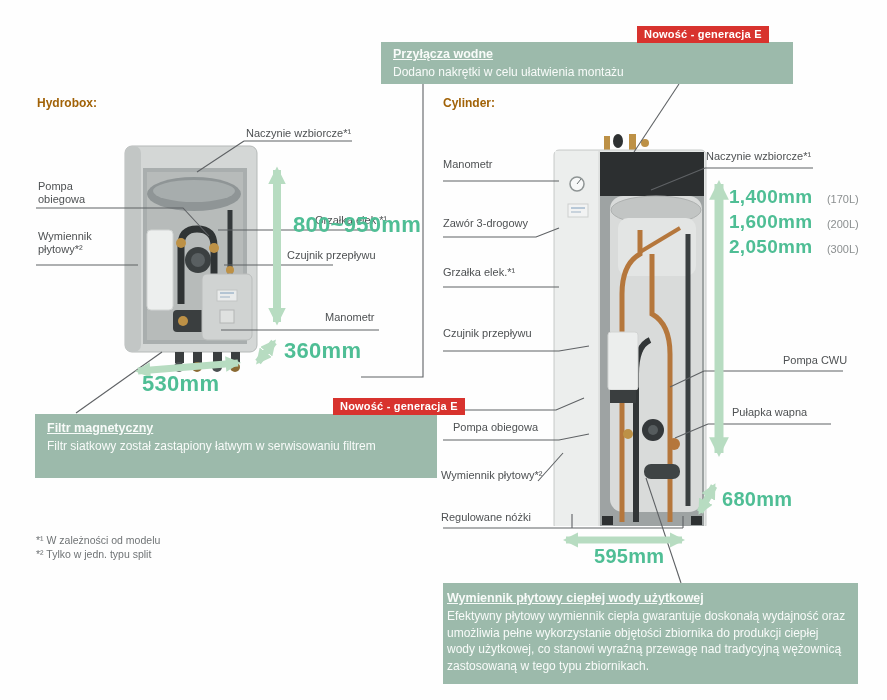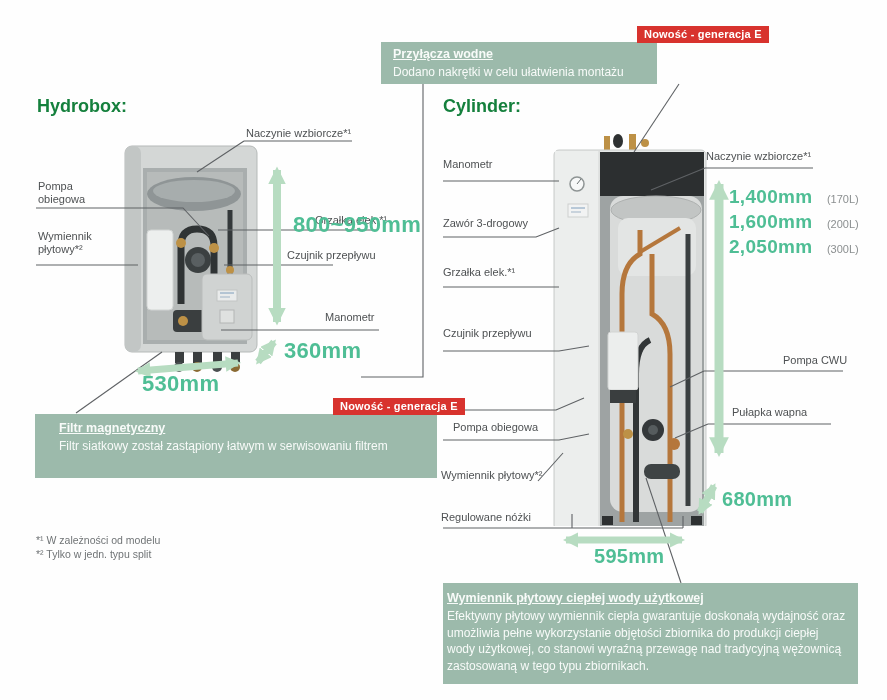--- a/index.html
+++ b/index.html
@@ -1,20 +1,20 @@
 <!DOCTYPE html>
 <html><head>
 <meta charset="utf-8">
 <title>Diagram</title>
 <style>
   html,body{margin:0;padding:0;background:#ffffff;}
   #stage{position:relative;width:887px;height:700px;background:#fefefe;overflow:hidden;
          font-family:"Liberation Sans",sans-serif;}
   .abs{position:absolute;}
-  .heading{font-size:18px;font-weight:bold;color:#15803d;}
+  .heading{font-size:12px;font-weight:bold;color:#a16207;}
   .label{font-size:11px;line-height:13px;color:#4e5153;}
   .dim-lg{font-size:22px;font-weight:bold;color:#4fbe95;letter-spacing:.3px;white-space:nowrap;}
   .dim-md{font-size:20px;font-weight:bold;color:#4fbe95;letter-spacing:.3px;white-space:nowrap;}
   .dim-row{height:25px;white-space:nowrap;}
   .dim-val{font-size:19px;font-weight:bold;color:#4fbe95;letter-spacing:.3px;}
   .dim-note{font-size:11px;color:#8b8f90;margin-left:10px;}
   .callout{background:#9cbaab;color:#f8fbf9;box-sizing:border-box;}
   .callout-title{font-size:12.5px;font-weight:bold;text-decoration:underline;margin-bottom:3px;white-space:nowrap;}
   .callout-body{font-size:12px;line-height:16.5px;}
   .badge{background:#d8332e;color:#ffffff;font-size:11px;font-weight:bold;
@@ -128,41 +128,41 @@
     <g stroke="#b7dcc1" fill="none">
       <line x1="277" y1="170" x2="277" y2="322" stroke-width="8" marker-start="url(#ah)" marker-end="url(#ah)"></line>
       <line x1="258" y1="362" x2="274" y2="342" stroke-width="7" marker-start="url(#ah)" marker-end="url(#ah)"></line>
       <line x1="138" y1="371" x2="238" y2="363" stroke-width="7" marker-start="url(#ah)" marker-end="url(#ah)"></line>
       <line x1="719" y1="184" x2="719" y2="453" stroke-width="9" marker-start="url(#ah)" marker-end="url(#ah)"></line>
       <line x1="700" y1="512" x2="714" y2="486" stroke-width="7" marker-start="url(#ah)" marker-end="url(#ah)"></line>
       <line x1="566" y1="540" x2="682" y2="540" stroke-width="7" marker-start="url(#ah)" marker-end="url(#ah)"></line>
     </g>
   </svg>
 
-  <div class="abs callout" style="left:381px;top:42px;width:276px;height:42px;padding:5px 12px;">
+  <div class="abs callout" style="left:381px;top:42px;width:412px;height:42px;padding:5px 12px;">
     <div class="callout-title">Przyłącza wodne</div>
     <div class="callout-body">Dodano nakrętki w celu ułatwienia montażu</div>
   </div>
   <div class="abs badge" style="left:601px;top:26px;">Nowość - generacja E</div>
 
   <div class="abs heading" style="left:37px;top:96px;">Hydrobox:</div>
   <div class="abs heading" style="left:443px;top:96px;">Cylinder:</div>
 
   <div class="abs label" style="left:246px;top:127px;">Naczynie wzbiorcze*¹</div>
   <div class="abs label" style="left:38px;top:180px;width:70px;">Pompa obiegowa</div>
   <div class="abs label" style="left:38px;top:230px;width:80px;">Wymiennik płytowy*²</div>
   <div class="abs label" style="left:315px;top:214px;">Grzałka elek.*¹</div>
   <div class="abs label" style="left:287px;top:249px;">Czujnik przepływu</div>
   <div class="abs label" style="left:325px;top:311px;">Manometr</div>
 
   <div class="abs dim-lg" style="left:293px;top:172px;margin-top:40px;">800~950mm</div>
   <div class="abs dim-lg" style="left:284px;top:338px;">360mm</div>
   <div class="abs dim-lg" style="left:142px;top:371px;">530mm</div>
 
-  <div class="abs callout" style="left:35px;top:414px;width:402px;height:64px;padding:7px 24px;">
+  <div class="abs callout" style="left:35px;top:414px;width:402px;height:64px;padding:7px 12px;">
     <div class="callout-title">Filtr magnetyczny</div>
     <div class="callout-body">Filtr siatkowy został zastąpiony łatwym w serwisowaniu filtrem</div>
   </div>
   <div class="abs badge" style="left:297px;top:398px;">Nowość - generacja E</div>
 
   <div class="abs footnote" style="left:36px;top:533px;">*¹ W zależności od modelu</div>
   <div class="abs footnote" style="left:36px;top:547px;">*² Tylko w jedn. typu split</div>
 
   <div class="abs label" style="left:443px;top:158px;">Manometr</div>
   <div class="abs label" style="left:443px;top:217px;">Zawór 3-drogowy</div>

